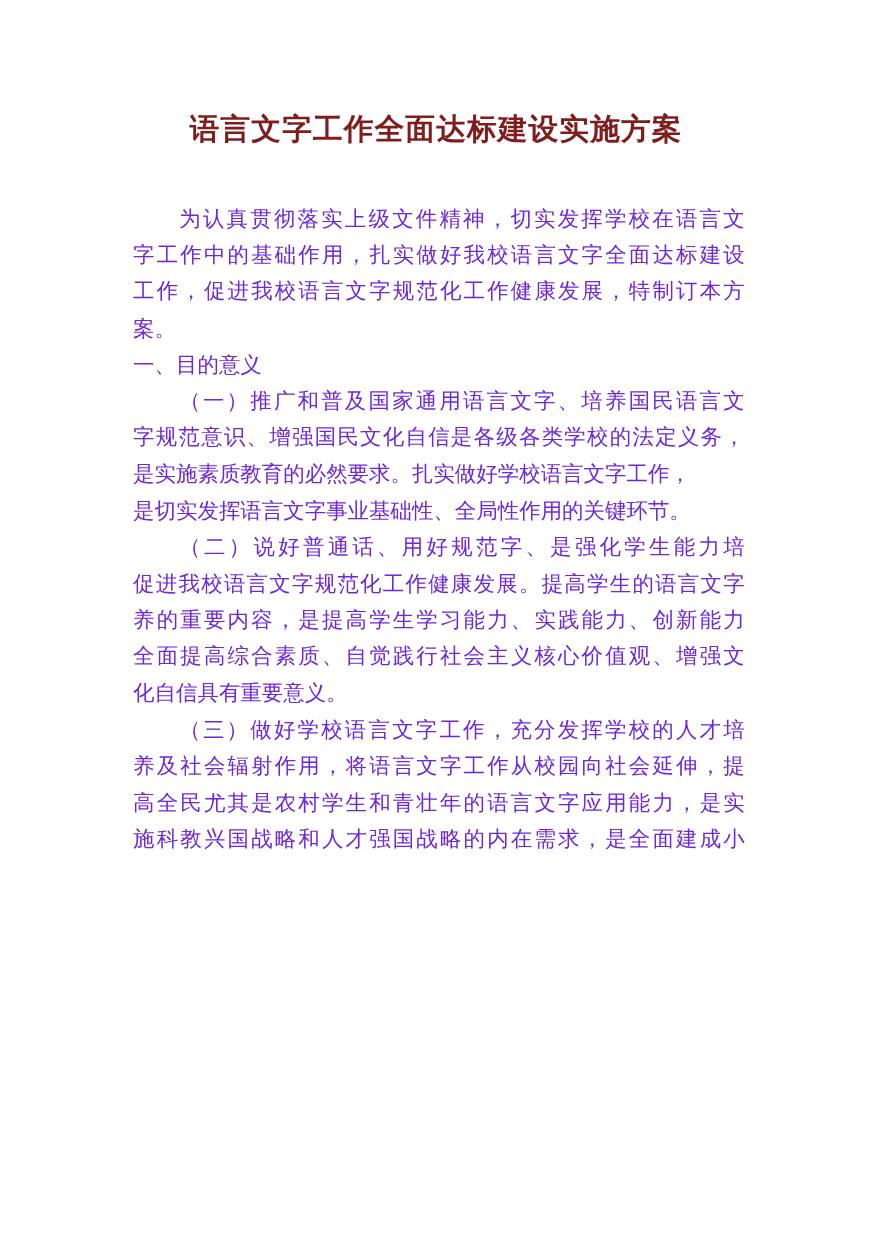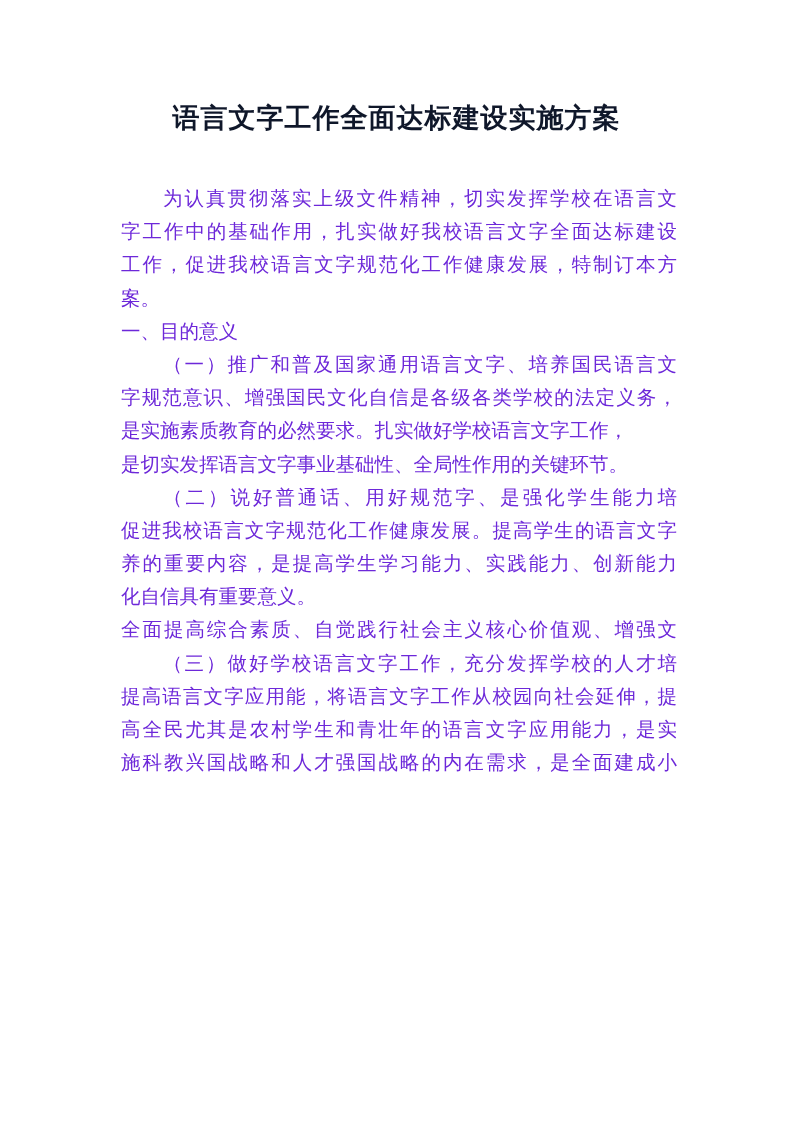--- a/index.html
+++ b/index.html
@@ -1,21 +1,21 @@
 <!DOCTYPE html>
 <html><head>
   <meta charset="utf-8">
   <style>
     html, body { margin: 0; padding: 0; background: #ffffff; }
     body { width: 793px; height: 1122px; position: relative; overflow: hidden; }
     .page { position: absolute; left: 0; top: 0; width: 793px; height: 1122px; background: #fff; }
     .title {
       position: absolute; left: 0; top: 98px; width: 793px; text-align: center;
       font-family: "DejaVu Sans", sans-serif; font-weight: bold; font-size: 27px;
-      color: #0f172a; letter-spacing: 1px; line-height: 40px;
+      color: #7f1d1d; letter-spacing: 1px; line-height: 40px;
     }
     .body {
       position: absolute; left: 121px; top: 182px; width: 556px;
       font-family: "DejaVu Serif", serif; font-size: 19.5px; color: #6d28d9;
       line-height: 33.2px;
     }
     .line { display: block; white-space: nowrap; height: 33.2px; text-align: justify; text-align-last: justify; }
     .line.last { text-align-last: left; }
     .indent { padding-left: 42px; }
     .heading { font-family: "DejaVu Sans", sans-serif; font-weight: normal; text-align-last: left; }
@@ -43,24 +43,24 @@
       <span class="line indent">（一）推广和普及国家通用语言文字、培养国民语言文</span>
       <span class="line">字规范意识、增强国民文化自信是各级各类学校的法定义务，</span>
       <span class="line last">是实施素质教育的必然要求。扎实做好学校语言文字工作，</span>
       <span class="line last">是切实发挥语言文字事业基础性、全局性作用的关键环节。</span>
     </div>
 
     <div>
       <span class="line indent">（二）说好普通话、用好规范字、是强化学生能力培</span>
       <span class="line">促进我校语言文字规范化工作健康发展。提高学生的语言文字</span>
       <span class="line">养的重要内容，是提高学生学习能力、实践能力、创新能力</span>
+      <span class="line">全面提高综合素质、自觉践行社会主义核心价值观、增强文</span>
       <span class="line last">化自信具有重要意义。</span>
-      <span class="line">全面提高综合素质、自觉践行社会主义核心价值观、增强文</span>
     </div>
 
     <div>
       <span class="line indent">（三）做好学校语言文字工作，充分发挥学校的人才培</span>
-      <span class="line">提高语言文字应用能，将语言文字工作从校园向社会延伸，提</span>
+      <span class="line">养及社会辐射作用，将语言文字工作从校园向社会延伸，提</span>
       <span class="line">高全民尤其是农村学生和青壮年的语言文字应用能力，是实</span>
       <span class="line">施科教兴国战略和人才强国战略的内在需求，是全面建成小</span>
     </div>
   </div>
 </div>
 
 </body></html>

